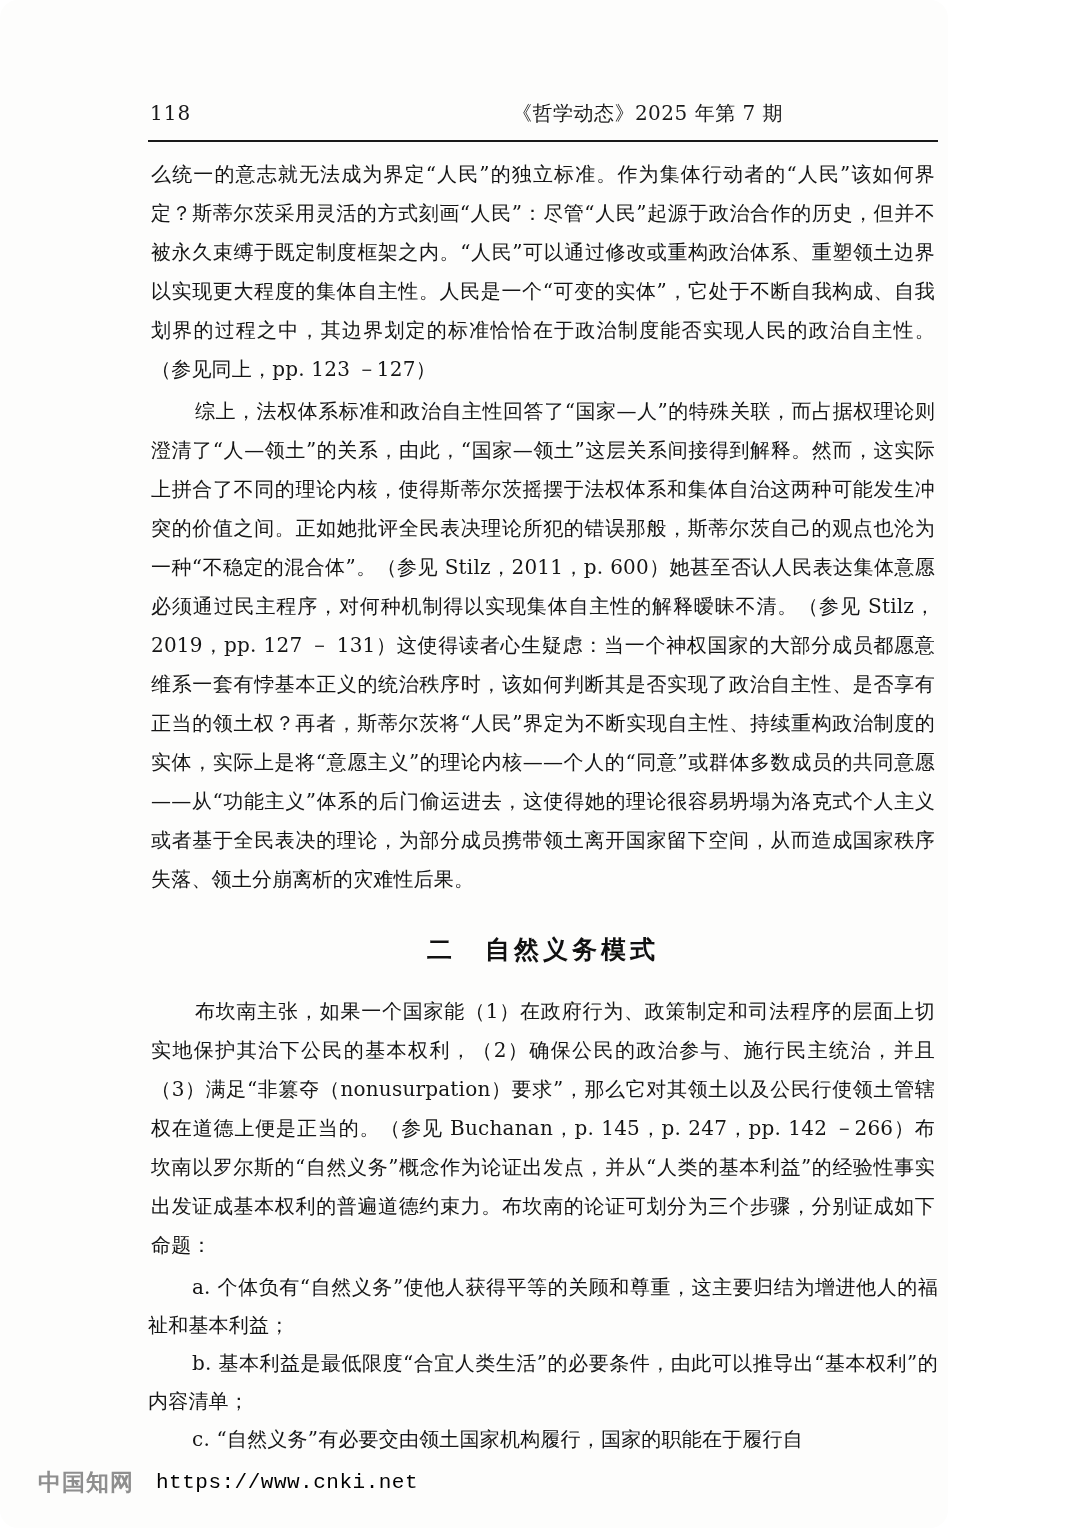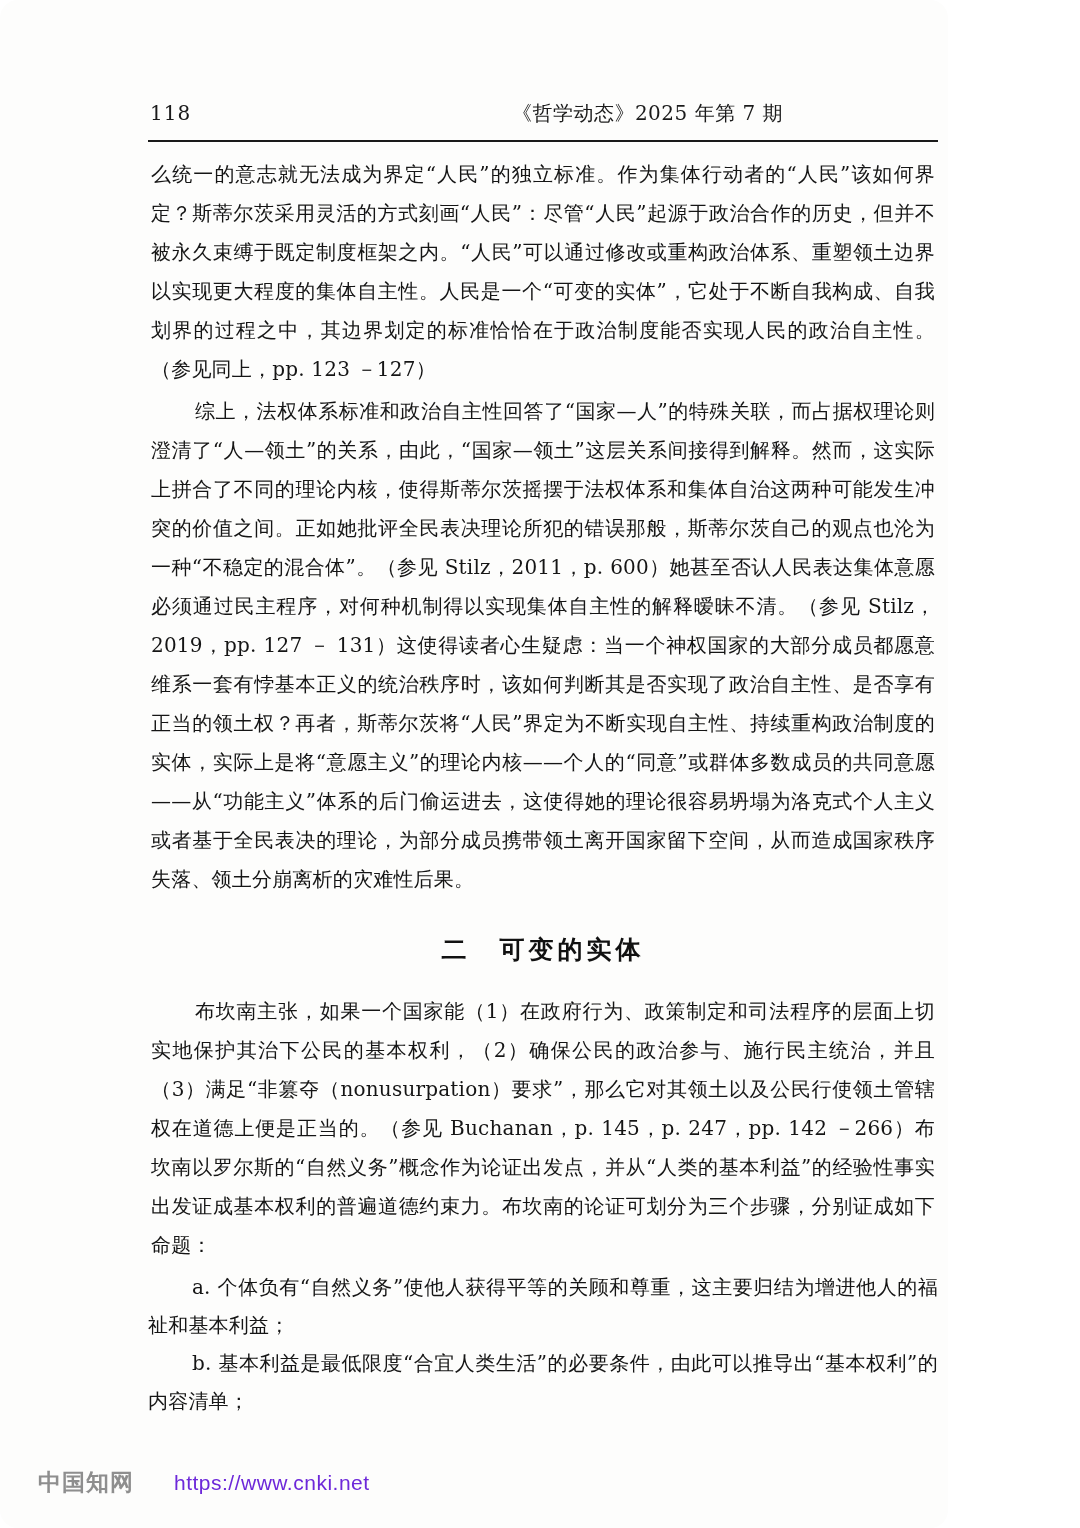--- a/index.html
+++ b/index.html
@@ -87,58 +87,59 @@
     text-justify: inter-ideograph;
     text-indent: 44px;
     color: #151515;
   }
   .footer {
     position: absolute;
     left: 38px;
     bottom: 30px;
     display: flex;
     align-items: center;
-    gap: 40px;
+    gap: 22px;
   }
   .cnki-logo {
     font-family: "DejaVu Sans", "Liberation Sans", sans-serif;
     font-size: 23px;
     color: #8e8e8e;
     letter-spacing: 1px;
     font-weight: 700;
   }
   .cnki-url {
-    font-family: Liberation Sans, sans-serif;
+    font-family: Liberation Mono, monospace;
     font-size: 21px;
-    color: #6d28d9;
+    color: #000000;
     letter-spacing: 0.5px;
   }
 </style>
 </head>
 <body>
 
 <div class="page">
 
   <div class="header">
     <span class="page-number">118</span>
     <span class="journal-line">《哲学动态》2025 年第 7 期</span>
   </div>
 
   <div class="rule"></div>
 
   <div class="content">
     <p>么统一的意志就无法成为界定“人民”的独立标准。作为集体行动者的“人民”该如何界定？斯蒂尔茨采用灵活的方式刻画“人民”：尽管“人民”起源于政治合作的历史，但并不被永久束缚于既定制度框架之内。“人民”可以通过修改或重构政治体系、重塑领土边界以实现更大程度的集体自主性。人民是一个“可变的实体”，它处于不断自我构成、自我划界的过程之中，其边界划定的标准恰恰在于政治制度能否实现人民的政治自主性。（参见同上，pp. 123 －127）</p>
     <p class="indent">综上，法权体系标准和政治自主性回答了“国家—人”的特殊关联，而占据权理论则澄清了“人—领土”的关系，由此，“国家—领土”这层关系间接得到解释。然而，这实际上拼合了不同的理论内核，使得斯蒂尔茨摇摆于法权体系和集体自治这两种可能发生冲突的价值之间。正如她批评全民表决理论所犯的错误那般，斯蒂尔茨自己的观点也沦为一种“不稳定的混合体”。（参见 Stilz，2011，p. 600）她甚至否认人民表达集体意愿必须通过民主程序，对何种机制得以实现集体自主性的解释暧昧不清。（参见 Stilz，2019，pp. 127 － 131）这使得读者心生疑虑：当一个神权国家的大部分成员都愿意维系一套有悖基本正义的统治秩序时，该如何判断其是否实现了政治自主性、是否享有正当的领土权？再者，斯蒂尔茨将“人民”界定为不断实现自主性、持续重构政治制度的实体，实际上是将“意愿主义”的理论内核——个人的“同意”或群体多数成员的共同意愿——从“功能主义”体系的后门偷运进去，这使得她的理论很容易坍塌为洛克式个人主义或者基于全民表决的理论，为部分成员携带领土离开国家留下空间，从而造成国家秩序失落、领土分崩离析的灾难性后果。</p>
 
-    <div class="section-title">二　可变的实体</div>
+    <div class="section-title">二　自然义务模式</div>
 
     <p class="indent">布坎南主张，如果一个国家能（1）在政府行为、政策制定和司法程序的层面上切实地保护其治下公民的基本权利，（2）确保公民的政治参与、施行民主统治，并且（3）满足“非篡夺（nonusurpation）要求”，那么它对其领土以及公民行使领土管辖权在道德上便是正当的。（参见 Buchanan，p. 145，p. 247，pp. 142 －266）布坎南以罗尔斯的“自然义务”概念作为论证出发点，并从“人类的基本利益”的经验性事实出发证成基本权利的普遍道德约束力。布坎南的论证可划分为三个步骤，分别证成如下命题：</p>
 
     <p class="sub-item">a. 个体负有“自然义务”使他人获得平等的关顾和尊重，这主要归结为增进他人的福祉和基本利益；</p>
     <p class="sub-item">b. 基本利益是最低限度“合宜人类生活”的必要条件，由此可以推导出“基本权利”的内容清单；</p>
+    <p class="sub-item">c. “自然义务”有必要交由领土国家机构履行，国家的职能在于履行自</p>
   </div>
 
   <div class="footer">
     <span class="cnki-logo">中国知网</span>
     <span class="cnki-url">https://www.cnki.net</span>
   </div>
 
 </div>
 
 </body></html>

